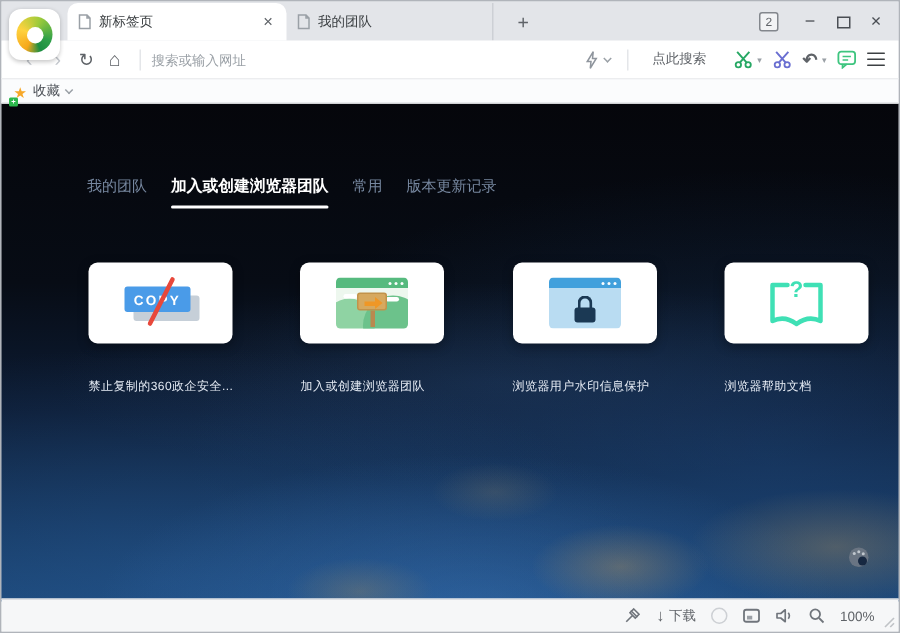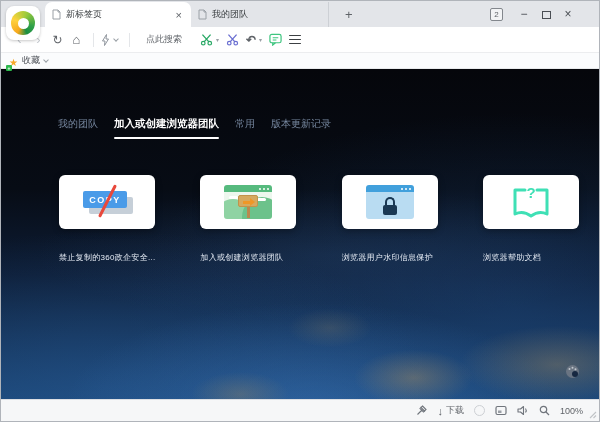--- a/index.html
+++ b/index.html
@@ -1,21 +1,21 @@
 <!DOCTYPE html>
 <html><head>
 <meta charset="utf-8">
 <style>
   * { margin:0; padding:0; box-sizing:border-box; }
   html,body { width:600px; height:422px; overflow:hidden; }
   body { font-family:"Liberation Sans", sans-serif; }
   .window { position:relative; width:600px; height:422px; background:#e3e5e9; border:1px solid #b0b4ba; }
 
   
-  .tabbar { position:absolute; top:0; left:0; right:16px; height:26px; background:#e3e5e9; }
+  .tabbar { position:absolute; top:0; left:0; right:0; height:26px; background:#e3e5e9; }
   .logo { position:absolute; left:5px; top:5px; width:34px; height:34px; background:#fff; border-radius:8px;
           box-shadow:0 1px 3px rgba(0,0,0,.22); z-index:20; display:flex; align-items:center; justify-content:center; }
   .logo-swirl { width:24px; height:24px; border-radius:50%; position:relative;
           background:conic-gradient(from 210deg,#f6a81c,#ffd23e 80deg,#9ccb3b 170deg,#2fa049 260deg,#1d8f42 310deg,#f6a81c 360deg); }
   .logo-swirl::after { content:""; position:absolute; inset:6.5px; background:#fff; border-radius:50%; }
   .tabs { position:absolute; left:44px; top:1px; height:25px; display:flex; align-items:flex-end; }
   .tab { height:25px; display:flex; align-items:center; padding:0 7px; width:146px; font-size:9px; color:#3c4043; }
   .tab.active { background:#fff; border-radius:7px 7px 0 0; }
   .tab.inactive { width:138px; border-right:1px solid #cdd0d5;justify-content:space-between; }
   .tab-label { margin-left:5px; flex:1; white-space:nowrap; overflow:hidden; }
@@ -160,20 +160,21 @@
       <div class="wc-btn">×</div>
     </div>
   </div>
 
   <div class="toolbar">
     <div class="navb g-back">‹</div>
     <div class="navb g-fwd">›</div>
     <div class="navb g-refresh">↻</div>
     <div class="navb g-home">⌂</div>
     <div class="vsep"></div>
+    <input class="addr-input" placeholder="搜索或输入网址" style="">
     <svg width="9" height="12" viewBox="0 0 9 12">
       <path d="M5.5 0.5 L1.5 7 H4 L3.5 11.5 L7.5 5 H5 Z" fill="none" stroke="#8f959d" stroke-width="1"></path>
     </svg>
     <span class="caret-dn"></span>
     <div class="vsep"></div>
     <span class="search-hint">点此搜索</span>
     <div class="tool-icons">
       <svg width="13" height="13" viewBox="0 0 16 16">
         <path d="M3 2 L11 11 M13 2 L5 11" stroke="#27a864" stroke-width="1.6" fill="none"></path>
         <circle cx="4" cy="12.5" r="2.2" fill="none" stroke="#27a864" stroke-width="1.5"></circle>

